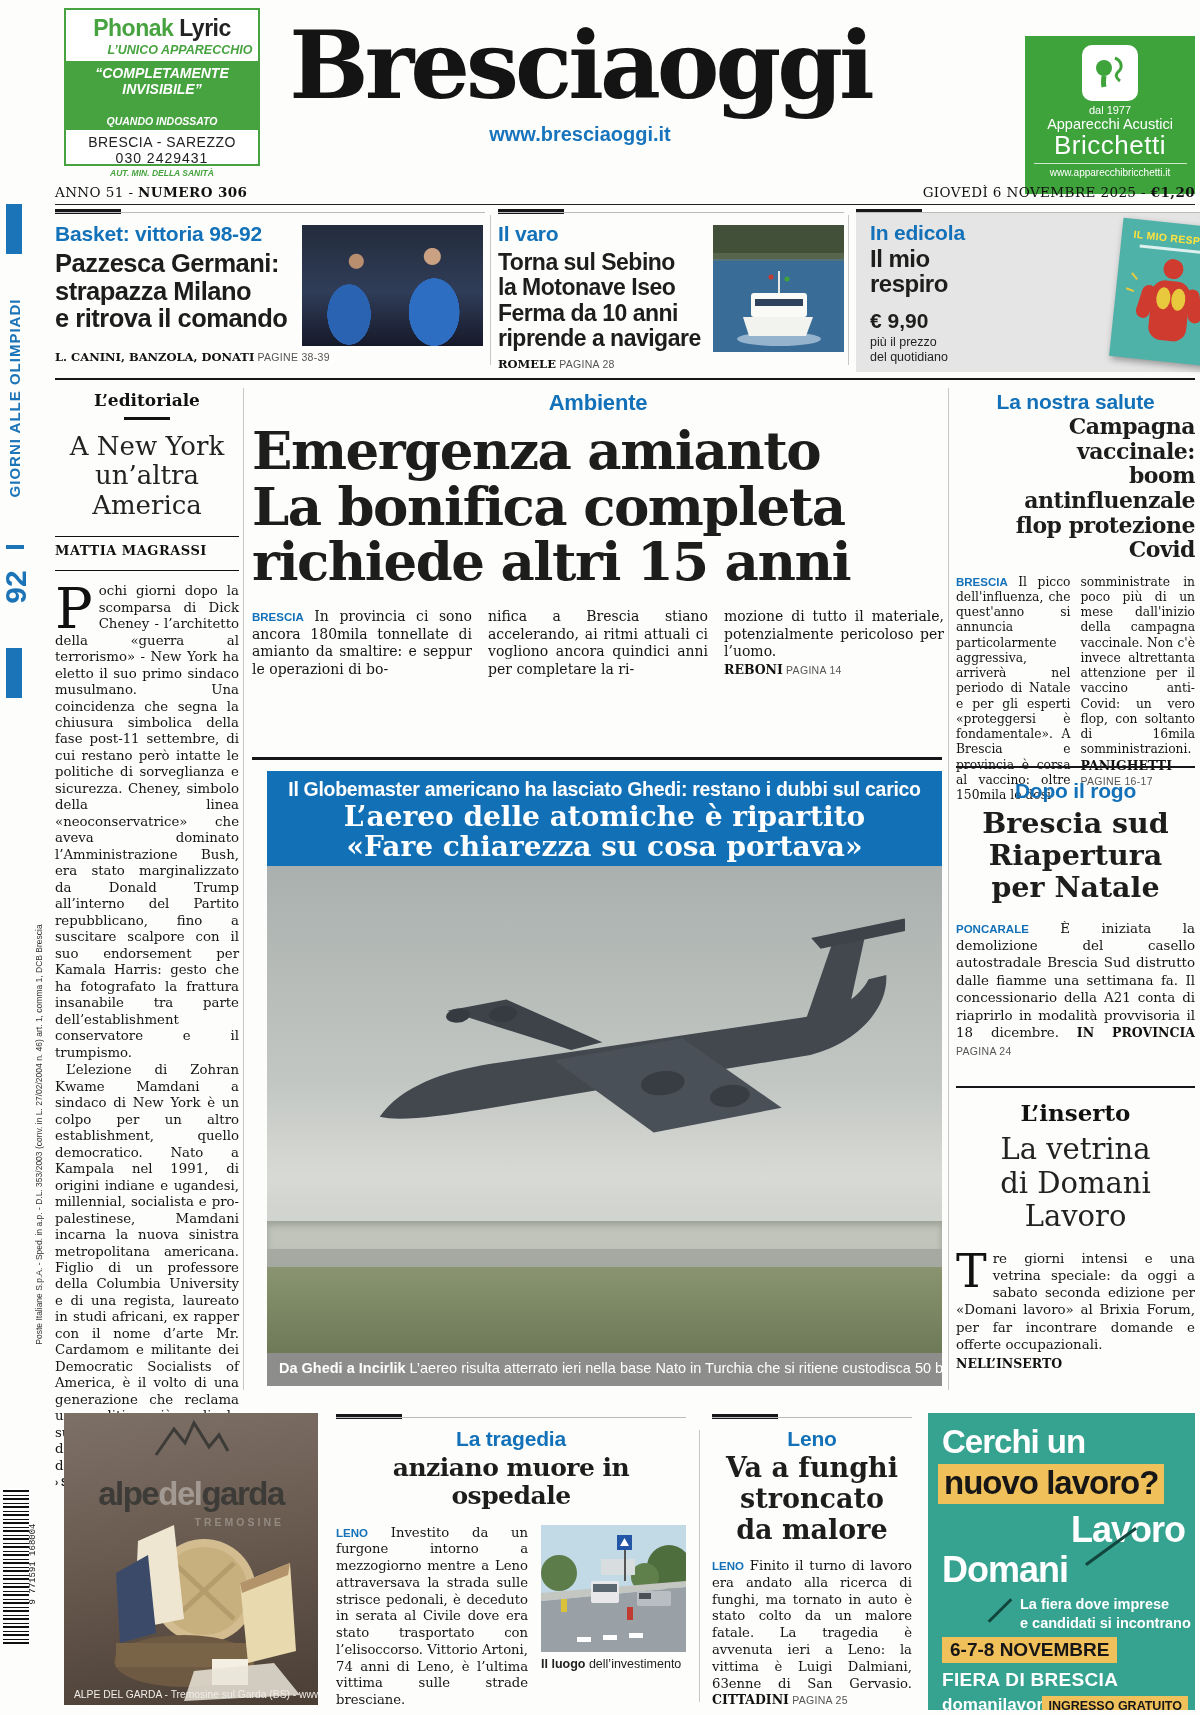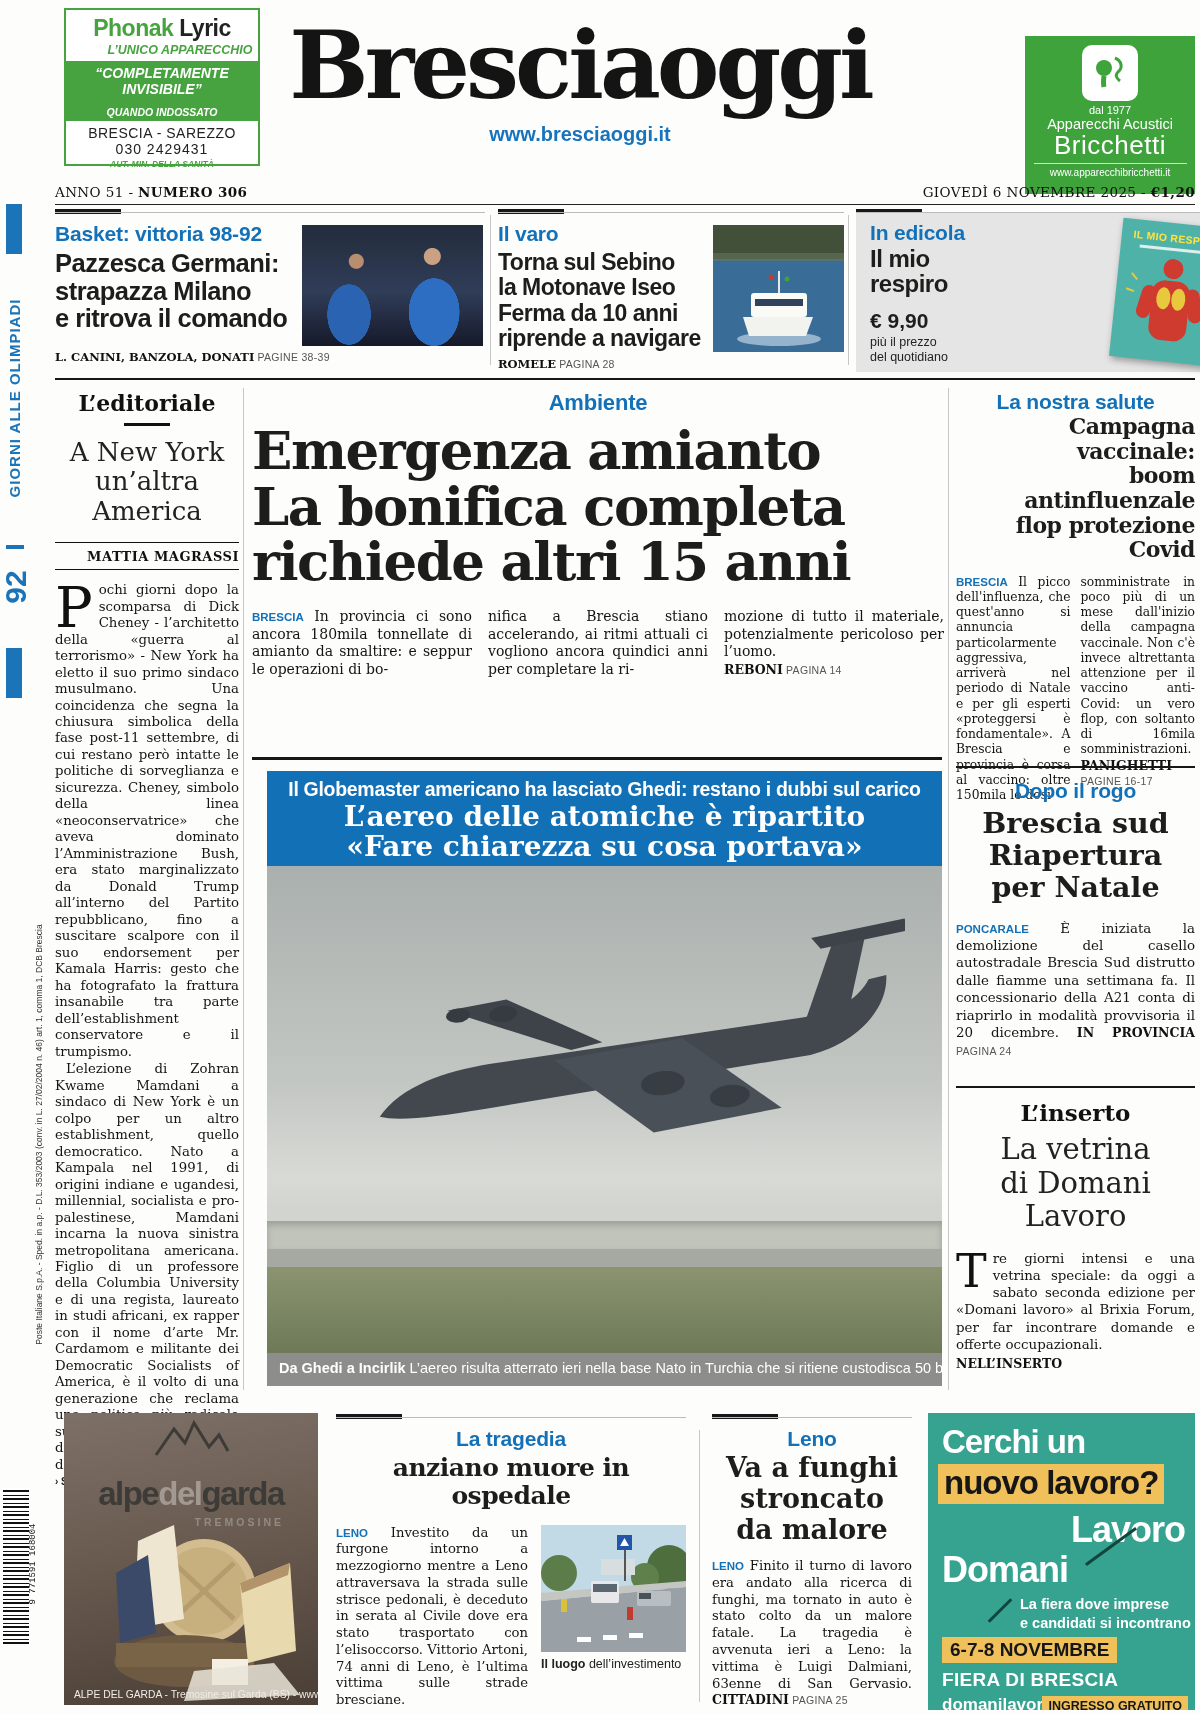--- a/index.html
+++ b/index.html
@@ -21,21 +21,21 @@
       font-family:"Liberation Mono",monospace;font-size:9px;color:#222;text-align:center;}
 
   
   .ad-phonak{position:absolute;left:64px;top:8px;width:196px;height:158px;border:2px solid #47a33f;
       background:#fff;text-align:center;box-sizing:border-box;}
   .ph-line1{margin-top:5px;font-weight:700;font-size:23px;letter-spacing:-0.5px;}
   .ph-brand{color:#47a33f;} .ph-prod{color:#222;}
   .ph-tag{font-style:italic;font-weight:700;font-size:12.5px;color:#47a33f;margin-top:1px;padding-left:36px;}
   .ph-band{background:#47a33f;color:#fff;margin-top:4px;padding:4px 0 3px;font-style:italic;font-weight:700;}
   .ph-claim{font-size:14px;line-height:1.15;}
-  .ph-claimsub{font-size:10.5px;margin-top:9px;}
+  .ph-claimsub{font-size:10.5px;margin-top:18px;}
   .ph-city{font-size:14px;margin-top:4px;color:#222;letter-spacing:0.5px;}
   .ph-phone{font-size:14px;color:#222;letter-spacing:1px;}
   .ph-auth{font-style:italic;font-weight:700;font-size:8.5px;color:#47a33f;margin-top:2px;}
 
   .masthead{position:absolute;left:250px;top:16px;width:660px;text-align:center;}
   .masthead-title{font-family:"DejaVu Serif","Liberation Serif",serif;font-weight:700;font-size:94px;
       letter-spacing:-4px;color:#141414;line-height:1.05;white-space:nowrap;}
   .masthead-site{margin-top:8px;font-weight:700;font-size:20px;color:#1673bc;}
 
   .ad-bric{position:absolute;left:1025px;top:8px;width:170px;height:158px;background:#3fa33c;color:#fff;
@@ -93,25 +93,25 @@
   .ed-book{position:absolute;right:16px;top:10px;width:110px;height:139px;background:#4fb2a9;
       transform:rotate(6deg);box-shadow:2px 3px 7px rgba(0,0,0,0.35);overflow:hidden;}
   .book-title{color:#ffe33e;font-weight:700;font-size:10.5px;text-align:center;margin-top:9px;letter-spacing:0.3px;}
   .book-sub{width:66%;height:3px;background:rgba(255,255,255,0.8);margin:4px auto 0;}
 
   
   .rule-main{left:55px;top:378px;width:1140px;height:2px;}
 
   
   .edit-col{position:absolute;left:55px;top:390px;width:184px;}
-  .edit-label{font-family:"DejaVu Serif",serif;font-weight:700;font-size:22px;text-align:center;color:#111;}
+  .edit-label{font-family:"DejaVu Serif",serif;font-weight:700;font-size:17px;text-align:center;color:#111;}
   .edit-underline{width:46px;height:3px;background:#111;margin:7px auto 0;}
   .edit-head{font-size:26px;text-align:center;line-height:1.13;margin-top:12px;}
-  .edit-author{margin-top:16px;border-top:1px solid #111;border-bottom:1px solid #111;padding:6px 0 5px;
-      text-align:right;font-family:"DejaVu Serif",serif;font-weight:700;font-size:13px;letter-spacing:0.5px;}
+  .edit-author{margin-top:16px;border-top:1px solid #111;border-bottom:1px solid #111;padding:6px 0 12px;
+      text-align:left;font-family:"DejaVu Serif",serif;font-weight:700;font-size:13px;letter-spacing:0.5px;}
   .edit-body{margin-top:12px;}
   .dropcap{float:left;font-family:"DejaVu Serif",serif;font-size:56px;line-height:46px;padding:3px 6px 0 0;color:#111;}
   .edit-p2{text-indent:11px;margin-top:1px;}
   .segue{font-family:"Liberation Sans",sans-serif;font-weight:700;font-size:10px;color:#222;white-space:nowrap;}
 
   
   .amb{position:absolute;left:252px;top:390px;width:692px;}
   .amb-kicker{text-align:center;font-size:22px;}
   .amb-head{font-size:53px;line-height:1.05;letter-spacing:-1.5px;margin-top:7px;}
   .amb-body{display:flex;gap:16px;margin-top:18px;}
@@ -409,21 +409,21 @@
   <div class="hrule rule-r1"></div>
 
   <div class="rogo">
     <div class="kicker">Dopo il rogo</div>
     <div class="h-serif rogo-head">
       <div>Brescia sud</div>
       <div>Riapertura</div>
       <div>per Natale</div>
     </div>
     <div class="body-serif rogo-body">
-      <span class="lead">PONCARALE</span><span> È iniziata la demolizione del casello autostradale Brescia Sud distrutto dalle fiamme una settimana fa. Il concessionario della A21 conta di riaprirlo in modalità provvisoria il 20 dicembre. </span><span class="inbyl">IN PROVINCIA</span><span class="pgref"> PAGINA 24</span>
+      <span class="lead">PONCARALE</span><span> È iniziata la demolizione del casello autostradale Brescia Sud distrutto dalle fiamme una settimana fa. Il concessionario della A21 conta di riaprirlo in modalità provvisoria il 18 dicembre. </span><span class="inbyl">IN PROVINCIA</span><span class="pgref"> PAGINA 24</span>
     </div>
   </div>
 
   <div class="hrule rule-r2"></div>
 
   <div class="ins">
     <div class="ins-label">L’inserto</div>
     <div class="h-serif-light ins-head">
       <div>La vetrina</div>
       <div>di Domani</div>

